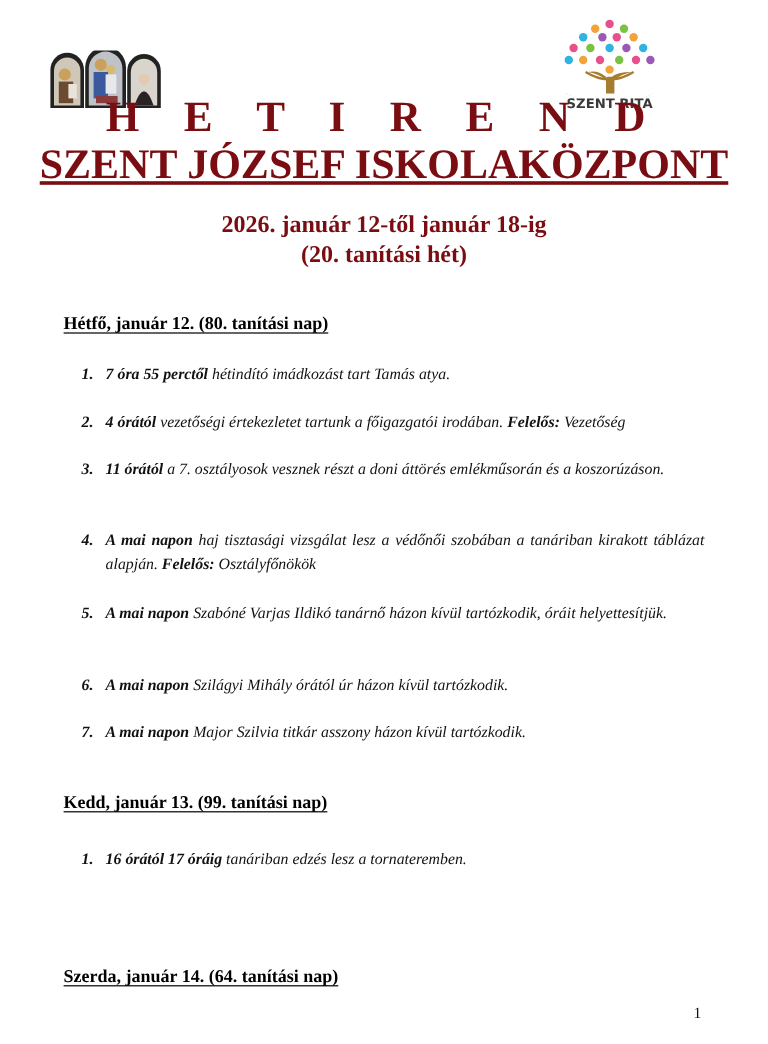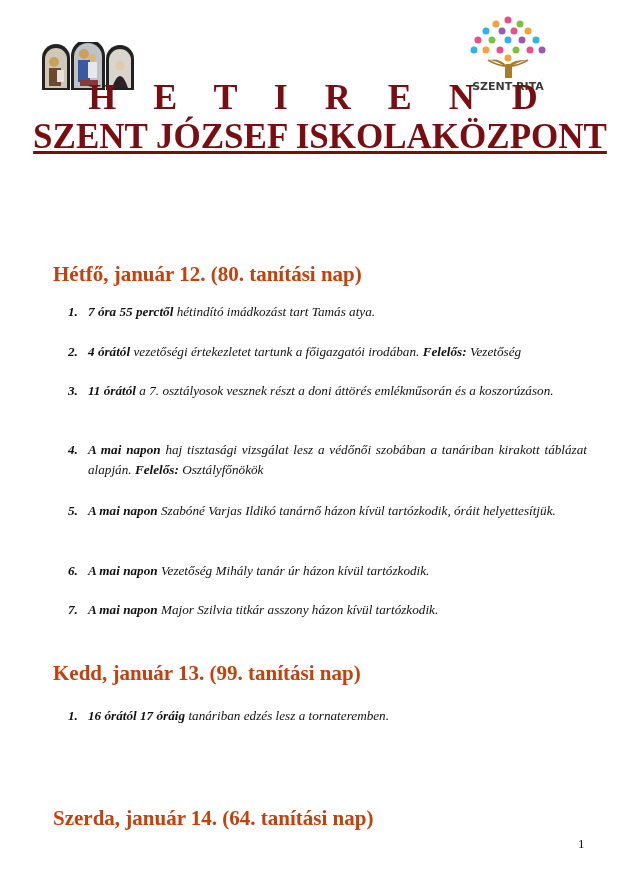--- a/index.html
+++ b/index.html
@@ -17,22 +17,22 @@
     .school {
       position: absolute; left: 0; top: 117px; width: 640px; text-align: center;
       font-weight: bold; font-size: 35px; color: #7a0d12; text-decoration: underline;
       text-underline-offset: 3px;
     }
     .dates {
       position: absolute; left: 0; top: 175px; width: 640px; text-align: center;
       font-weight: bold; font-size: 20px; color: #7a0d12; line-height: 25px;
     }
     .day-heading {
-      position: absolute; left: 53px; font-weight: bold; font-size: 21px;
-      text-underline-offset: 3px; color: #c2410c;
+      position: absolute; left: 53px; font-weight: bold; font-size: 15px;
+      text-decoration: underline; text-underline-offset: 3px; color: #000000;
     }
     ol.items { position: absolute; left: 0; margin: 0; padding: 0; list-style: none; width: 640px; }
     ol.items li {
       position: absolute; left: 68px; width: 519px;
       font-size: 13.2px; font-style: italic; line-height: 20px; text-align: justify;
     }
     ol.items li .num { position: absolute; left: 0; font-weight: bold; }
     ol.items li .txt { display: block; padding-left: 20px; }
     ol.items li b { font-weight: bold; margin-top: 22px; }
     .page-number { position: absolute; left: 578px; top: 836px; font-size: 13px; }
@@ -87,20 +87,22 @@
     <path d="M43 64 V50 Q36 44 28 46 Q38 48 42 52 L44 50 L48 50 Q52 46 64 46 Q56 48 50 52 V64 Z" fill="#a67c2e"></path>
     <path d="M26 46 Q36 52 44 52 M66 46 Q56 52 48 52" stroke="#a67c2e" stroke-width="2" fill="none"></path>
     <path d="M10 64 Q46 84 82 64" fill="none" stroke="#ccc" stroke-width="0.6" stroke-dasharray="1 2"></path>
     <text x="46" y="76" text-anchor="middle" font-family="DejaVu Sans, sans-serif" font-weight="bold" font-size="11" fill="#3a3a3a">SZENT RITA</text>
   </svg>
 </div>
 
 <div class="title">H E T I R E N D</div>
 <div class="school">SZENT JÓZSEF ISKOLAKÖZPONT</div>
 <div class="dates">
+  <div>2026. január 12-től január 18-ig</div>
+  <div>(20. tanítási hét)</div>
 </div>
 
 <div class="day-heading" style="top:262px;">Hétfő, január 12. (80. tanítási nap)</div>
 <ol class="items" style="top:0;">
   <li style="top:302px;">
     <span class="num">1.</span>
     <span class="txt"><b>7 óra 55 perctől</b><span> hétindító imádkozást tart Tamás atya.</span></span>
   </li>
   <li style="top:342px;">
     <span class="num">2.</span>
@@ -113,21 +115,21 @@
   <li style="top:440px;">
     <span class="num">4.</span>
     <span class="txt"><b>A mai napon</b><span> haj tisztasági vizsgálat lesz a védőnői szobában a tanáriban kirakott táblázat alapján. </span><b>Felelős:</b><span> Osztályfőnökök</span></span>
   </li>
   <li style="top:501px;">
     <span class="num">5.</span>
     <span class="txt"><b>A mai napon</b><span> Szabóné Varjas Ildikó tanárnő házon kívül tartózkodik, óráit helyettesítjük.</span></span>
   </li>
   <li style="top:561px;">
     <span class="num">6.</span>
-    <span class="txt"><b>A mai napon</b><span> Vezetőség Mihály tanár úr házon kívül tartózkodik.</span></span>
+    <span class="txt"><b>A mai napon</b><span> Szilágyi Mihály órától úr házon kívül tartózkodik.</span></span>
   </li>
   <li style="top:600px;">
     <span class="num">7.</span>
     <span class="txt"><b>A mai napon</b><span> Major Szilvia titkár asszony házon kívül tartózkodik.</span></span>
   </li>
 </ol>
 
 <div class="day-heading" style="top:661px;">Kedd, január 13. (99. tanítási nap)</div>
 <ol class="items" style="top:0;">
   <li style="top:706px;">

